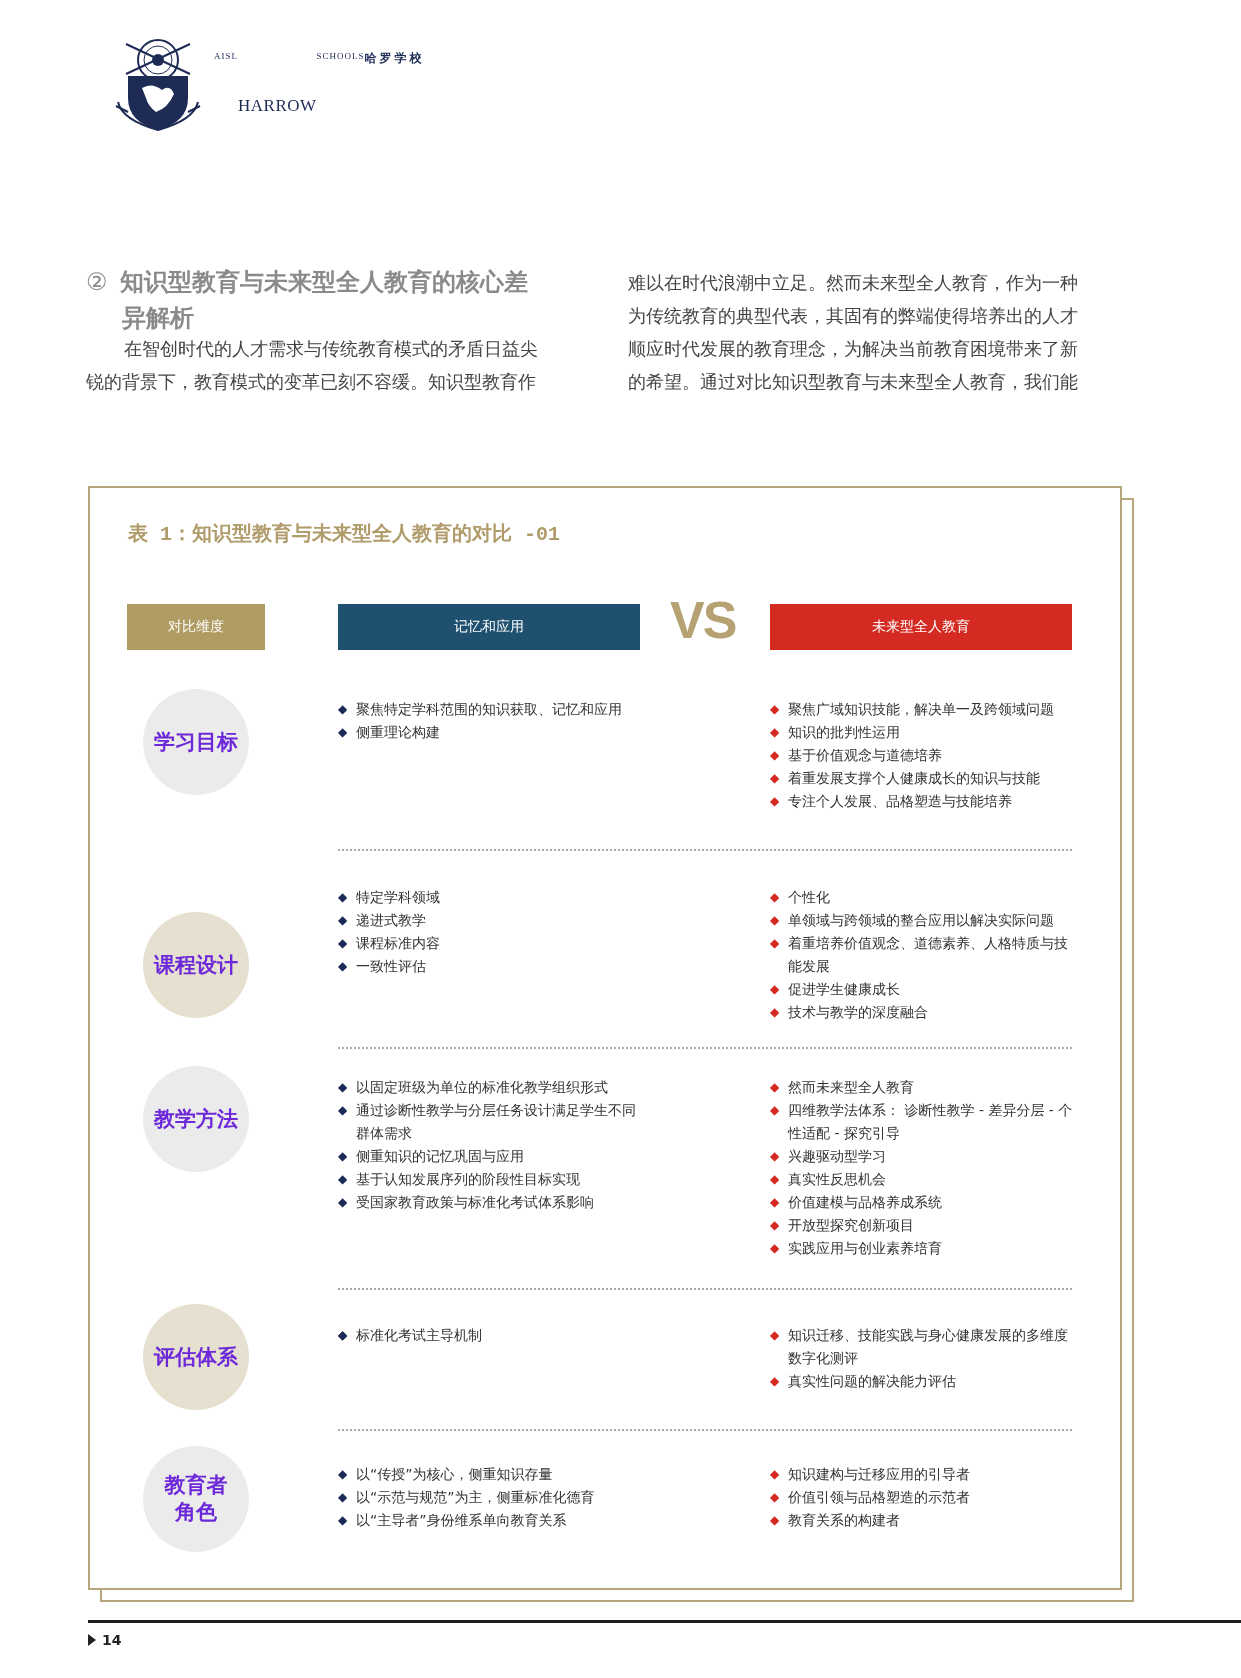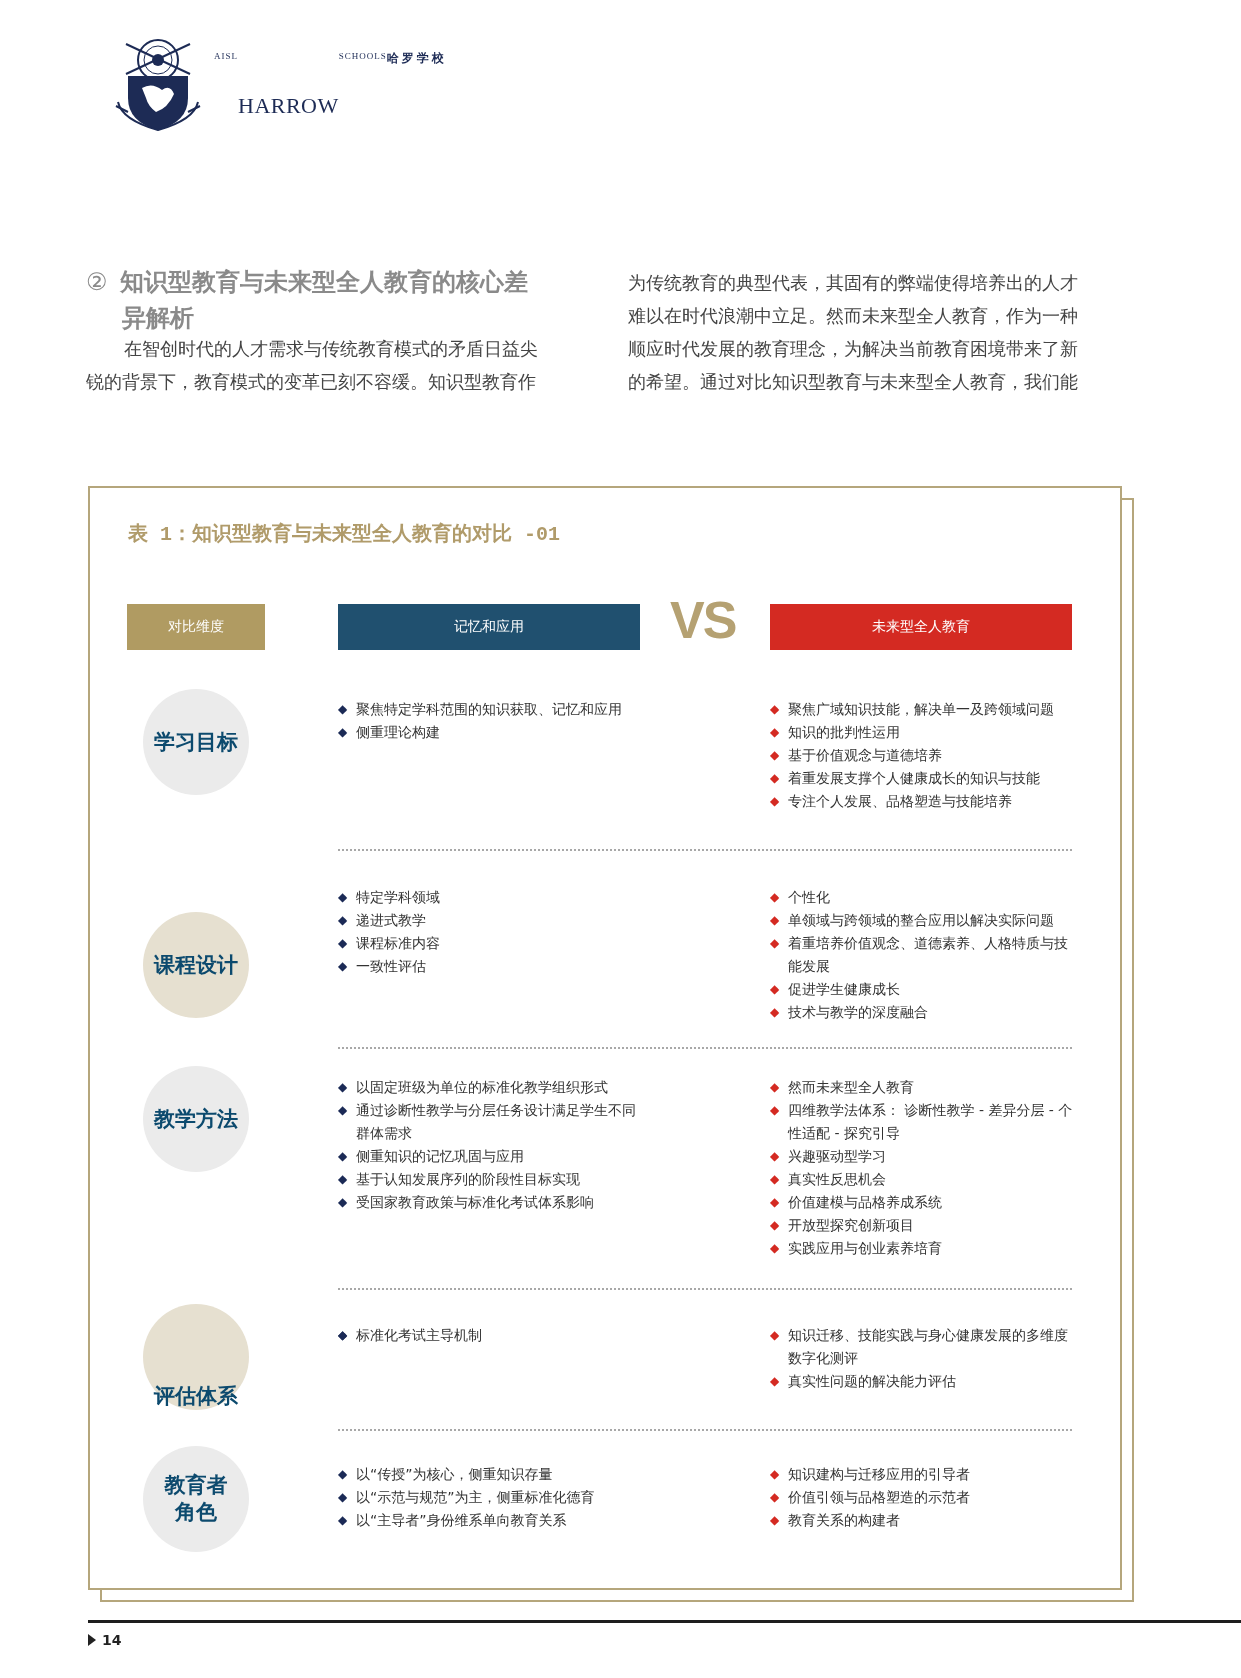--- a/index.html
+++ b/index.html
@@ -4,21 +4,21 @@
 <style>
   * { box-sizing: border-box; margin: 0; padding: 0; }
   html, body { width: 1241px; height: 1678px; background: #ffffff; overflow: hidden; }
   body { position: relative; font-family: "DejaVu Sans", "Liberation Sans", sans-serif; color: #3a3a3a; }
 
   
   .logo { position: absolute; left: 112px; top: 36px; display: flex; align-items: center; }
   .crest { width: 92px; height: 96px; position: relative; }
   .logo-text { margin-left: 10px; display: flex; flex-direction: row; color: #1d2b55; font-family: "Liberation Serif", "DejaVu Serif", serif; }
   .logo-aisl { font-size: 9px; letter-spacing: 1px; line-height: 10px; }
-  .logo-harrow { font-size: 22px; line-height: 22px; letter-spacing: 0.5px; margin-top: 44px; }
+  .logo-harrow { font-size: 17px; line-height: 22px; letter-spacing: 0.5px; margin-top: 44px; }
   .logo-schools { font-size: 9px; letter-spacing: 1px; line-height: 11px; }
   .logo-cn { font-size: 12px; font-weight: bold; letter-spacing: 3px; line-height: 15px; }
 
   
   .section-heading { position: absolute; left: 86px; top: 264px; width: 500px; font-size: 24px; font-weight: bold; color: #8a8a8a; line-height: 36px; }
   .section-heading .num { display: inline-block; width: 34px; font-weight: normal; }
   .section-heading .line2 { padding-left: 36px; }
   .intro-left { position: absolute; left: 86px; top: 332px; width: 500px; font-size: 18px; line-height: 33px; color: #444; text-align: justify; }
   .intro-left .indent { padding-left: 38px; }
   .intro-right { position: absolute; left: 628px; top: 266px; width: 500px; font-size: 18px; line-height: 33px; color: #444; text-align: justify; }
@@ -27,21 +27,21 @@
   .frame-back { position: absolute; left: 100px; top: 498px; width: 1034px; height: 1104px; border: 2px solid #b5a67c; }
   .frame { position: absolute; left: 88px; top: 486px; width: 1034px; height: 1104px; border: 2px solid #b5a67c; background: #fff; }
 
   .table-title { position: absolute; left: 128px; top: 520px; font-size: 20px; font-weight: bold; color: #b09b6a; font-family: Liberation Mono, monospace; }
 
   .hdr { position: absolute; top: 604px; height: 46px; color: #fff; font-size: 14px; display: flex; align-items: center; justify-content: center; }
   .hdr-dim { left: 127px; width: 138px; background: #b09b62; }
   .hdr-knowledge { left: 338px; width: 302px; background: #20506f; }
   .hdr-future { left: 770px; width: 302px; background: #d42a22; }
   .vs { position: absolute; left: 670px; top: 590px; font-size: 52px; font-weight: bold; color: #b5a172; font-family: "Liberation Sans", sans-serif; letter-spacing: -2px; line-height: 60px; }
-  .circle { position: absolute; left: 143px; width: 106px; height: 106px; border-radius: 50%; display: flex; align-items: center; justify-content: center; text-align: center; font-size: 21px; font-weight: bold; color: #0c4a6e; line-height: 27px; }
+  .circle { position: absolute; left: 143px; width: 106px; height: 106px; border-radius: 50%; display: flex; align-items: center; justify-content: center; text-align: center; font-size: 21px; font-weight: bold; color: #6d28d9; line-height: 27px; }
   .circle.gray { background: #ebebeb; }
   .circle.beige { background: #e6e0d0; }
 
   .list { position: absolute; list-style: none; font-size: 14px; line-height: 23px; color: #333; }
   .list li { position: relative; padding-left: 18px; }
   .list li .bullet { position: absolute; left: 0; top: 0; font-size: 12px; }
   .list.left { left: 338px; width: 310px; }
   .list.left .bullet { color: #1b2a56; }
   .list.right { left: 770px; width: 310px; }
   .list.right .bullet { color: #d42a22; }
@@ -82,22 +82,22 @@
   <div><span class="num">②</span><span>知识型教育与未来型全人教育的核心差</span></div>
   <div class="line2">异解析</div>
 </div>
 
 <div class="intro-left">
   <div class="indent">在智创时代的人才需求与传统教育模式的矛盾日益尖</div>
   <div>锐的背景下，教育模式的变革已刻不容缓。知识型教育作</div>
 </div>
 
 <div class="intro-right">
+  <div>难以在时代浪潮中立足。然而未来型全人教育，作为一种</div>
   <div>为传统教育的典型代表，其固有的弊端使得培养出的人才</div>
-  <div>难以在时代浪潮中立足。然而未来型全人教育，作为一种</div>
   <div>顺应时代发展的教育理念，为解决当前教育困境带来了新</div>
   <div>的希望。通过对比知识型教育与未来型全人教育，我们能</div>
 </div>
 
 <div class="frame-back"></div>
 <div class="frame"></div>
 
 <div class="table-title">表 1：知识型教育与未来型全人教育的对比 -01</div>
 
 <div class="hdr hdr-dim">对比维度</div>
@@ -153,21 +153,21 @@
   <li><span class="bullet">◆</span><span>然而未来型全人教育</span></li>
   <li><span class="bullet">◆</span><span>四维教学法体系： 诊断性教学 - 差异分层 - 个性适配 - 探究引导</span></li>
   <li><span class="bullet">◆</span><span>兴趣驱动型学习</span></li>
   <li><span class="bullet">◆</span><span>真实性反思机会</span></li>
   <li><span class="bullet">◆</span><span>价值建模与品格养成系统</span></li>
   <li><span class="bullet">◆</span><span>开放型探究创新项目</span></li>
   <li><span class="bullet">◆</span><span>实践应用与创业素养培育</span></li>
 </ul>
 <div class="sep" style="top:1288px;"></div>
 
-<div class="circle beige" style="top:1304px;align-items:flex-end;">
+<div class="circle beige" style="top:1304px;">
   <div><span>评估体系</span></div>
 </div>
 <ul class="list left" style="top:1324px;">
   <li><span class="bullet">◆</span></li>
   <li><span class="bullet">◆</span><span>标准化考试主导机制</span></li>
 </ul>
 <ul class="list right" style="top:1324px;">
   <li><span class="bullet">◆</span><span>知识迁移、技能实践与身心健康发展的多维度数字化测评</span></li>
   <li><span class="bullet">◆</span><span>真实性问题的解决能力评估</span></li>
 </ul>

